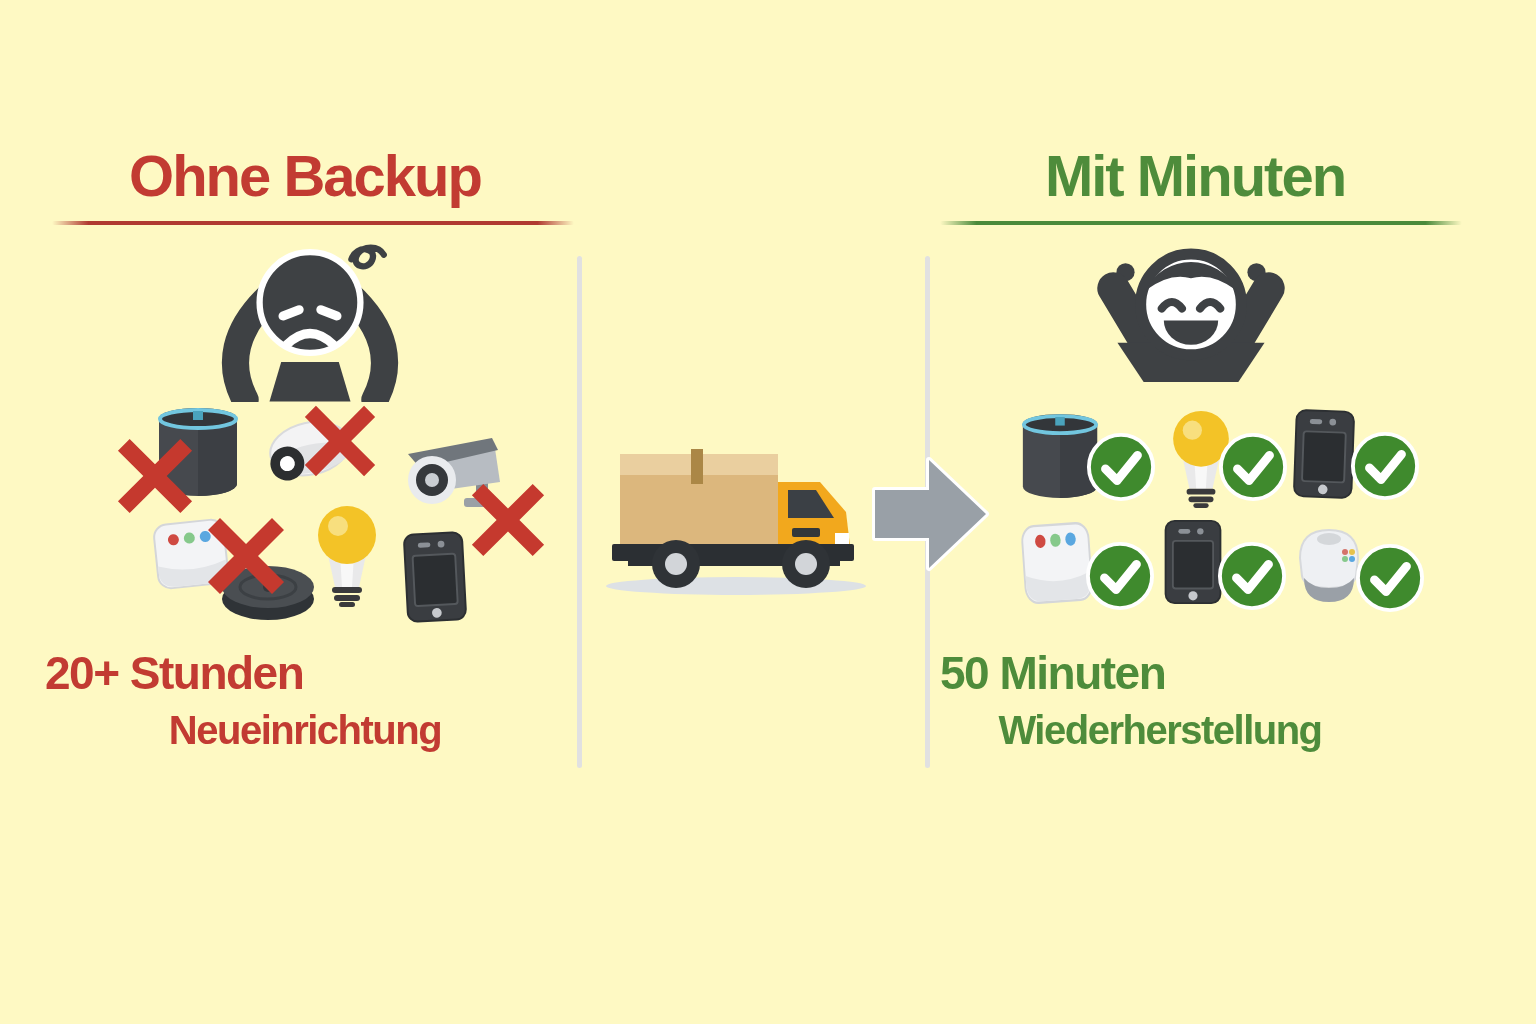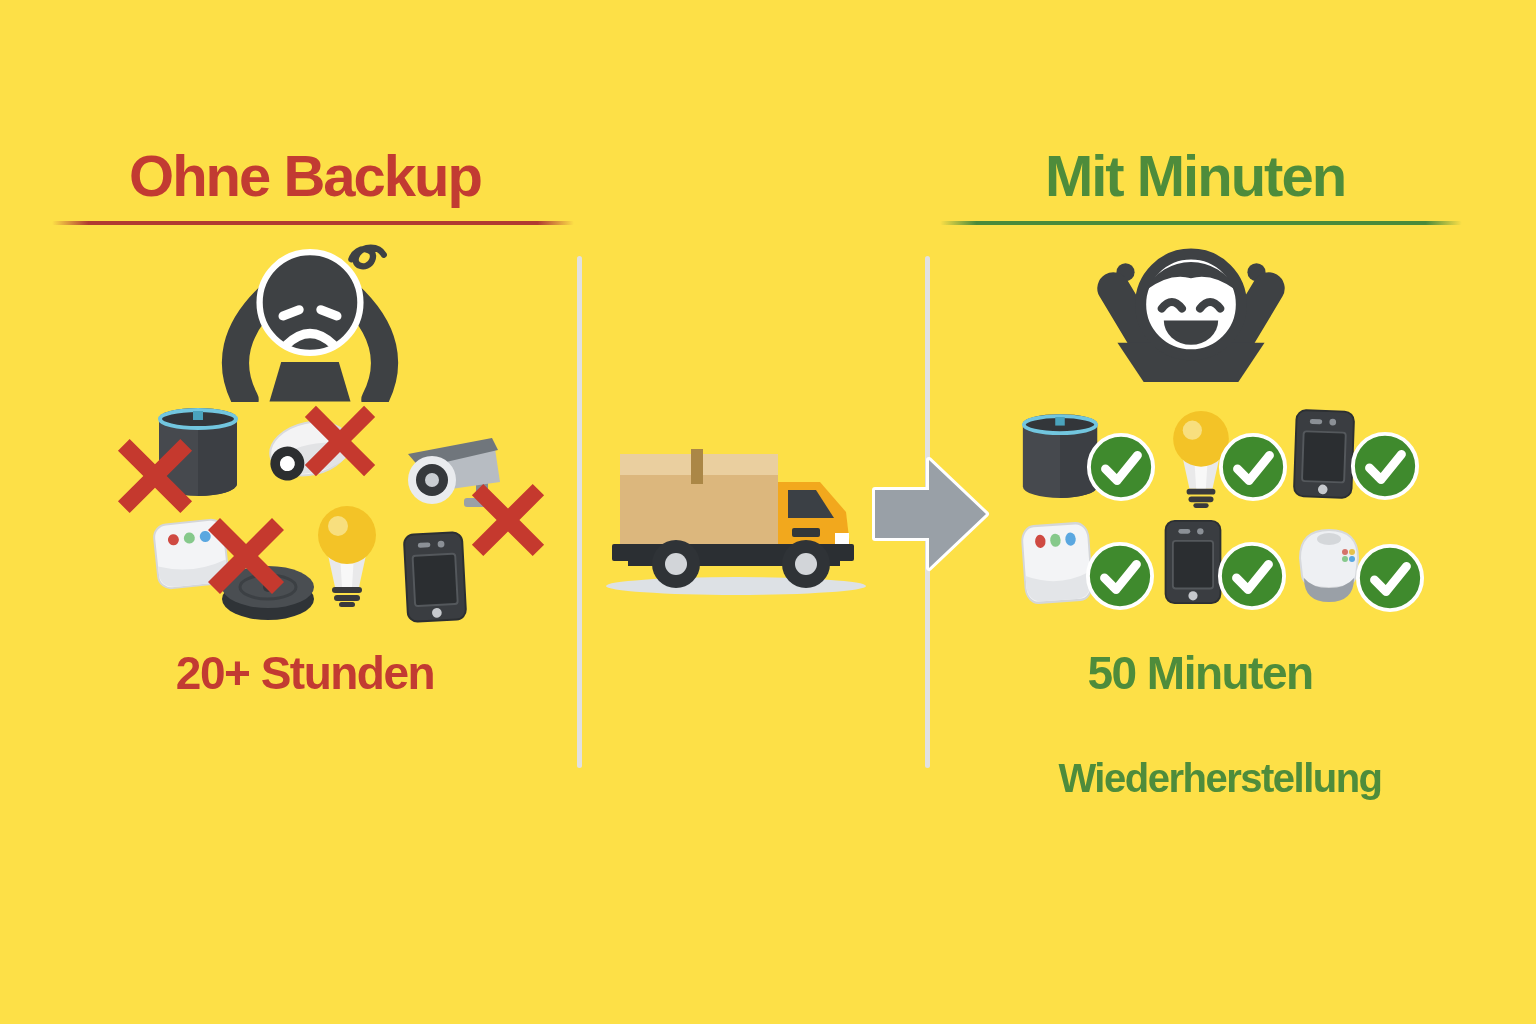--- a/index.html
+++ b/index.html
@@ -1,26 +1,26 @@
 <!DOCTYPE html>
 <html><head>
 <meta charset="utf-8">
 <style>
   html,body{margin:0;padding:0;background:#fff;}
-  .stage{position:relative;width:1536px;height:1024px;background:#fde047;overflow:hidden;
+  .stage{position:relative;width:1536px;height:1024px;background:#fef9c3;overflow:hidden;
          font-family:"Liberation Sans",sans-serif;}
   .abs{position:absolute;}
   .title{font-weight:bold;font-size:58px;letter-spacing:-2px;line-height:1.05;
          text-align:center;width:520px;}
   .title-red{color:#c23b32;}
   .title-green{color:#4e8c3b;}
   .underline{height:4px;border-radius:2px;}
   .underline-red{background:linear-gradient(90deg,rgba(176,58,49,0),#b03a31 7%,#b03a31 93%,rgba(176,58,49,0));}
   .underline-green{background:linear-gradient(90deg,rgba(74,138,58,0),#4a8a3a 7%,#4a8a3a 93%,rgba(74,138,58,0));}
-  .stat-value{font-weight:bold;font-size:46px;letter-spacing:-1.5px;text-align:center;width:520px;line-height:1;}
+  .stat-value{font-weight:bold;font-size:46px;letter-spacing:-1.5px;text-align:left;width:520px;line-height:1;}
   .stat-label{font-weight:bold;font-size:40px;letter-spacing:-1.5px;text-align:center;width:520px;line-height:1;}
   .red-text{color:#c23b32;}
   .green-text{color:#4e8c3b;}
   .divider{width:5px;height:512px;background:#e1e1e1;border-radius:3px;}
   svg{display:block;}
 </style>
 </head>
 <body>
 
 <div class="stage">
@@ -124,20 +124,21 @@
         <path d="M14 2 L40 28 L66 2 L78 14 L52 40 L78 66 L66 78 L40 52 L14 78 L2 66 L28 40 L2 14 Z" fill="#c5392e"></path>
       </svg>
   </div>
   <div class="abs" style="left:206px;top:516px;">
     <svg width="80" height="80" viewBox="0 0 80 80">
         <path d="M14 2 L40 28 L66 2 L78 14 L52 40 L78 66 L66 78 L40 52 L14 78 L2 66 L28 40 L2 14 Z" fill="#c5392e"></path>
       </svg>
   </div>
 
   <div class="abs stat-value red-text" style="left:45px;top:650px;">20+ Stunden</div>
+  <div class="abs stat-label red-text" style="left:45px;top:710px;">Neueinrichtung</div>
 
   <div class="abs divider" style="left:577px;top:256px;"></div>
   <div class="abs divider" style="left:925px;top:256px;"></div>
 
   <div class="abs" style="left:598px;top:436px;">
     <svg width="280" height="162" viewBox="0 0 280 162">
       <ellipse cx="138" cy="150" rx="130" ry="9" fill="#dde1e5"></ellipse>
       <rect x="22" y="18" width="158" height="92" fill="#dcb77d"></rect>
       <rect x="22" y="18" width="158" height="21" fill="#eacf9f"></rect>
       <rect x="93" y="13" width="12" height="35" fill="#ab8746"></rect>
@@ -269,15 +270,15 @@
       </svg>
   </div>
   <div class="abs" style="left:1355px;top:543px;">
     <svg width="70" height="70" viewBox="0 0 72 72">
         <circle cx="36" cy="36" r="33" fill="#3f8a2d" stroke="#ffffff" stroke-width="4"></circle>
         <path d="M20 38 L32 50 L53 24" stroke="#ffffff" stroke-width="9" fill="none" stroke-linecap="round" stroke-linejoin="round"></path>
       </svg>
   </div>
 
   <div class="abs stat-value green-text" style="left:940px;top:650px;">50 Minuten</div>
-  <div class="abs stat-label green-text" style="left:960px;top:710px;margin-top:48px;">Wiederherstellung</div>
+  <div class="abs stat-label green-text" style="left:900px;top:710px;">Wiederherstellung</div>
 
 </div>
 
 </body></html>

